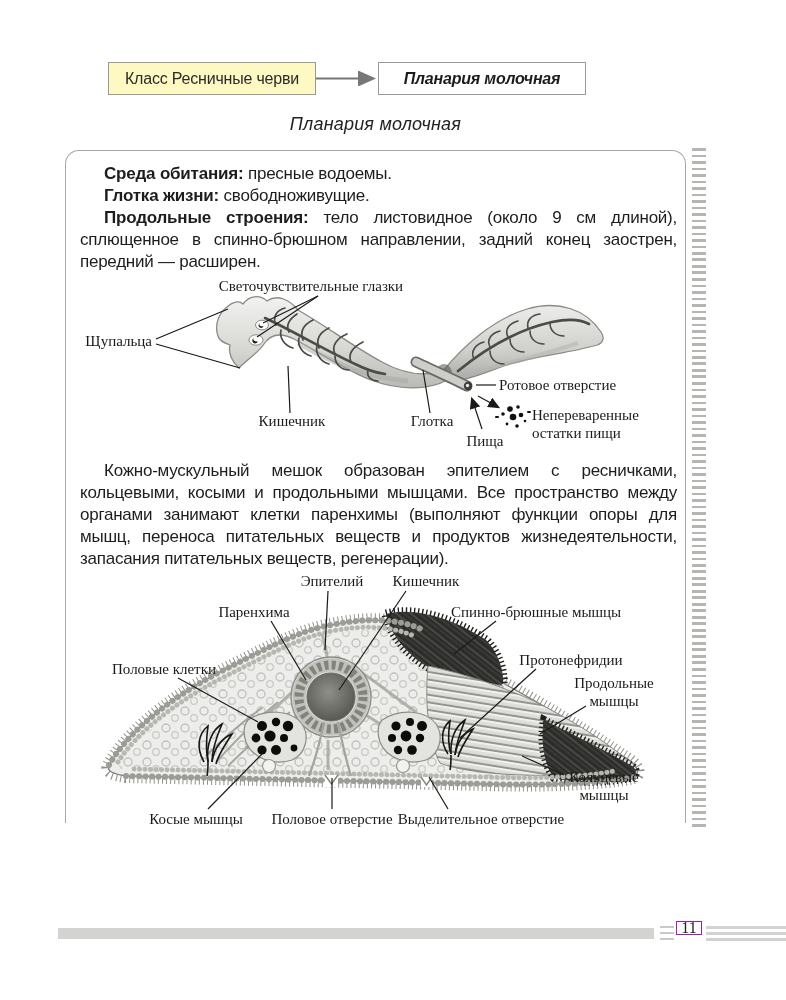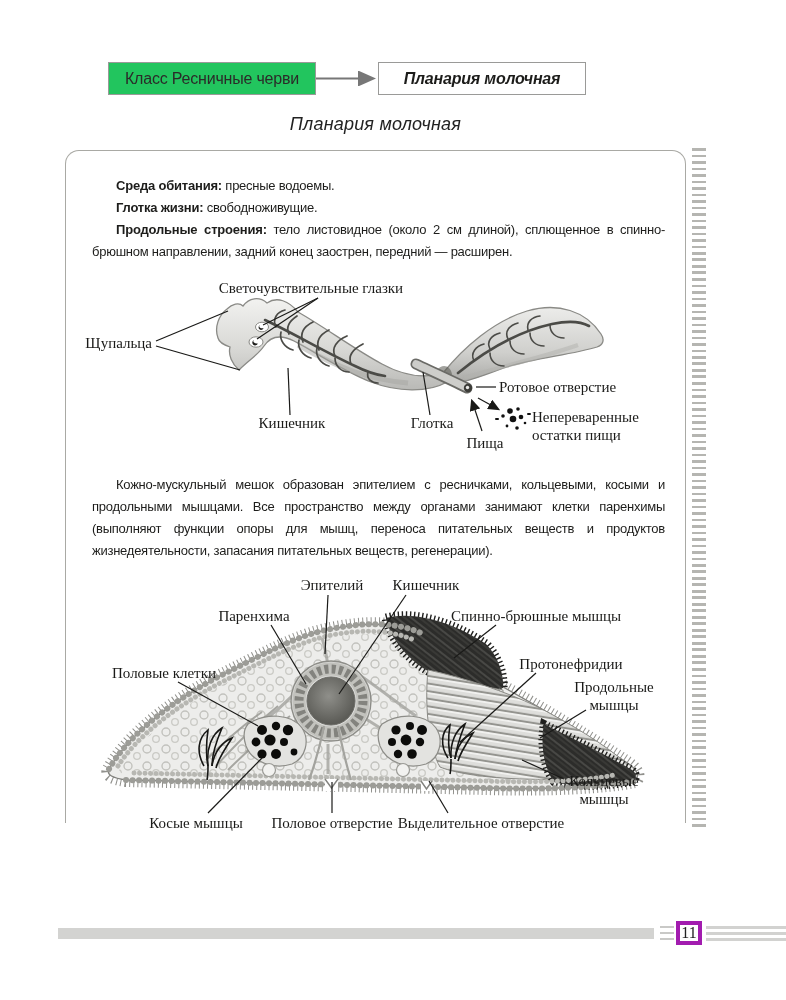--- a/index.html
+++ b/index.html
@@ -2,46 +2,46 @@
 <html><head>
 <meta charset="utf-8">
 <style>
   html,body{margin:0;padding:0;background:#fff;}
   #page{position:relative;width:786px;height:1000px;background:#fff;overflow:hidden;
         font-family:"Liberation Sans",sans-serif;color:#1c1c1a;}
   
   .flowbox{position:absolute;top:62px;height:33px;box-sizing:border-box;
            display:flex;align-items:center;justify-content:center;
            border:1.5px solid #9a9a98;font-size:16px;letter-spacing:-0.2px;}
-  #classbox{left:108px;width:208px;background:#22c55e;color:#2b2b29;}
+  #classbox{left:108px;width:208px;background:#fef9c3;color:#2b2b29;}
   #speciesbox{left:378px;width:208px;background:#fff;font-weight:bold;font-style:italic;}
   #flow-arrow{position:absolute;left:314px;top:71px;}
   
   #page-title{position:absolute;left:65px;top:114px;width:621px;text-align:center;
               font-style:italic;font-size:18px;letter-spacing:.2px;color:#222;}
   
   #card{position:absolute;left:65px;top:150px;width:621px;height:673px;box-sizing:border-box;
         border:1.5px solid #a9a9a4;border-bottom:none;border-radius:14px 14px 0 0;}
   #dash-strip{position:absolute;left:692px;top:148px;width:14px;height:680px;
               background:repeating-linear-gradient(to bottom,#b5b5b1 0 2.5px,transparent 2.5px 6.5px);}
-  .para{margin:12px;padding:12px 8px 0 14px;font-size:13px;line-height:22px;
+  .para{margin:0;padding:12px 8px 0 14px;font-size:17px;line-height:22px;
         text-align:justify;letter-spacing:-0.25px;color:#1d1d1b;}
   .para.second{padding-top:7px;}
   .para b{letter-spacing:-0.2px;}
   .indent{display:inline-block;width:24px;}
   figure{margin:0;padding:0;text-decoration:underline;}
   svg text{font-family:"Liberation Serif","DejaVu Serif",serif;font-size:15px;fill:#1a1a18;}
   
   #foot-bar{position:absolute;left:58px;top:928px;width:596px;height:11px;background:#d3d3d1;}
   #foot-lines-left{position:absolute;left:660px;top:926px;width:14px;height:15px;
       background:repeating-linear-gradient(to bottom,#c9c9c7 0 2.5px,transparent 2.5px 6px);}
   #foot-lines-right{position:absolute;left:706px;top:926px;width:80px;height:15px;
       background:repeating-linear-gradient(to bottom,#d2d2d0 0 3px,transparent 3px 6px);}
-  #page-num{position:absolute;left:676px;top:921px;width:26px;height:24px;box-sizing:border-box;
-      border:4px solid #a21caf;background:#fff;display:flex;align-items:center;justify-content:center;
+  #page-num{position:absolute;left:676px;top:921px;width:26px;height:14px;box-sizing:border-box;
+      border:1px solid #a21caf;background:#fff;display:flex;align-items:center;justify-content:center;
       font-family:"Liberation Serif",serif;font-size:16px;color:#222;}
 </style>
 </head>
 <body>
 
 <div id="page">
 
   <div id="classbox" class="flowbox">
     <span>Класс Ресничные черви</span>
   </div>
@@ -56,21 +56,21 @@
   <div id="speciesbox" class="flowbox">
     <span>Планария молочная</span>
   </div>
 
   <div id="page-title">Планария молочная</div>
 
   <div id="card">
 
     <p class="para"><span class="indent"></span><b>Среда обитания:</b><span> пресные водоемы.</span><br>
     <span class="indent"></span><b>Глотка жизни:</b><span> свободноживущие.</span><br>
-    <span class="indent"></span><b>Продольные строения:</b><span> тело листовидное (около 2 см длиной), сплющенное в спинно-брюшном направлении, задний конец заострен, передний — расширен.</span></p>
+    <span class="indent"></span><b>Продольные строения:</b><span> тело листовидное (около 9 см длиной), сплющенное в спинно-брюшном направлении, задний конец заострен, передний — расширен.</span></p>
 
     <figure>
     <svg width="619" height="176" viewBox="0 0 619 176">
       <defs>
         <linearGradient id="bodyGrad" x1="0" y1="0" x2="0" y2="1">
           <stop offset="0" stop-color="#f2f2f0"></stop>
               <stop offset="0.55" stop-color="#d8d8d5"></stop>
               <stop offset="1" stop-color="#b9b9b6"></stop>
         </linearGradient>
         <linearGradient id="bodyGrad2" x1="0" y1="0" x2="0" y2="1">

